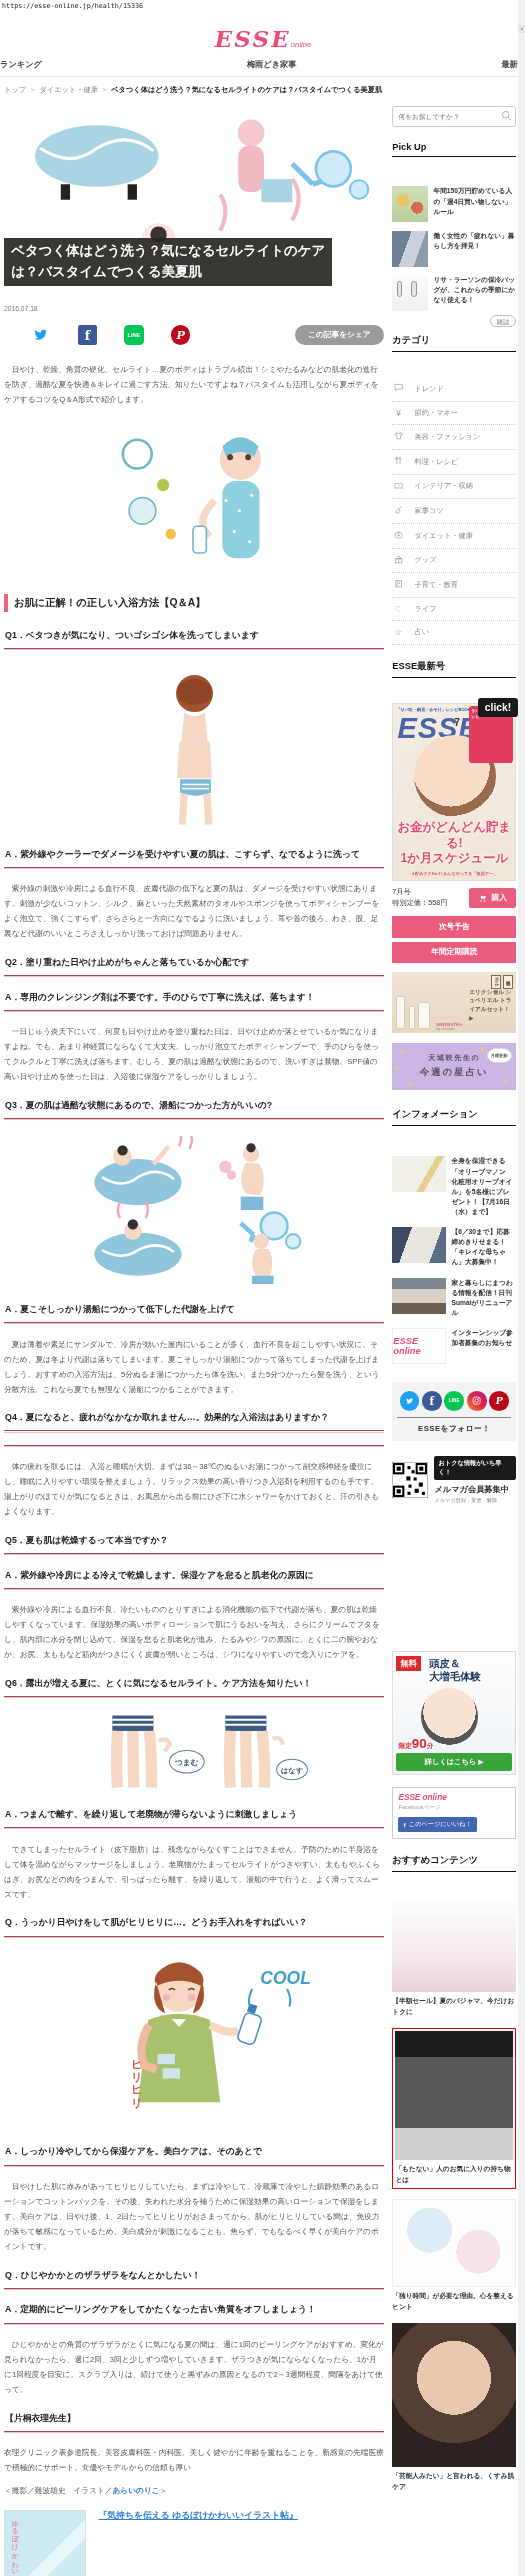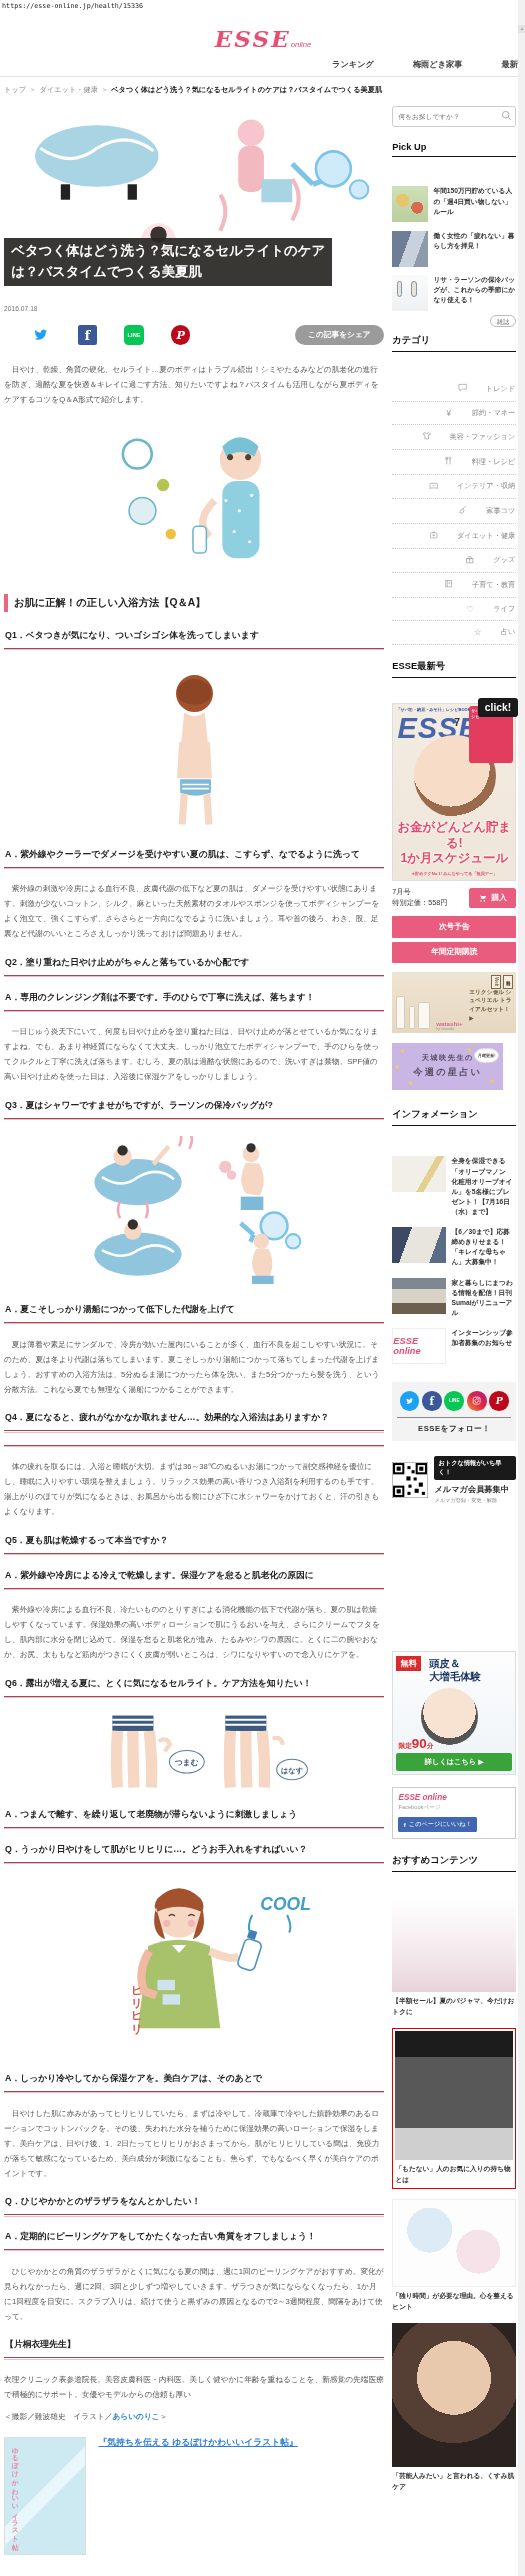--- a/index.html
+++ b/index.html
@@ -8,21 +8,21 @@
          font-family:"Liberation Sans","DejaVu Sans",sans-serif; color:#333; }
   .scroll-strip { position:absolute; top:0; right:0; width:8.2px; height:100%; background:#f1f1f1; z-index:50; }
   .scroll-up { position:absolute; top:25px; left:0.5px; width:7.2px; height:8.2px; background:#e3e3e3; color:#9a9a9a; font-size:4.1px; text-align:center; line-height:8.2px; }
   .url-header { position:absolute; top:2.1px; left:2.1px; font-size:6.7px; color:#222; font-family:"DejaVu Sans Mono",monospace; }
 
   
   .site-header { padding-top:13.4px; border-bottom:0.5px solid #e5e5e5; background:#fff; }
   .logo { text-align:center; }
   .logo-main { font-size:23px; font-weight:bold; color:#ea4d72; letter-spacing:2.1px; font-style:italic; font-family:"DejaVu Serif",serif; }
   .logo-sub { font-size:7.7px; color:#ea4d72; font-style:italic; }
-  .main-nav { display:flex; justify-content:flex-end; gap:39px; padding:7.2px 0 6.2px; }
+  .main-nav { display:flex; justify-content:space-between; gap:39px; padding:7.2px 0 6.2px; }
   .main-nav a { font-size:8.2px; color:#444; text-decoration:none; font-weight:bold; }
 
   
   .breadcrumb { padding:7.2px 4.1px 6.2px; font-size:7.2px; color:#888; line-height:1.6; background:#fff; }
   .breadcrumb a { color:#888; text-decoration:none; }
   .crumb-sep { margin:0 3.1px; color:#aaa; }
   .crumb-current { font-weight:bold; color:#222; }
 
   .layout { display:flex; padding:0 9.3px 0 4.1px; gap:8.2px; }
   .main-col { width:380px; }
@@ -64,21 +64,21 @@
   
   .search-box { position:relative; margin:4.1px 0 15.5px; }
   .search-box input { width:100%; height:20.6px; border:0.5px solid #ccc; border-radius:2.6px; padding:0 17.5px 0 5.2px; font-size:6.7px; color:#555; }
   .search-ic { position:absolute; right:4.1px; top:4.1px; }
   .side-heading { font-size:9.3px; font-weight:bold; color:#111; padding-bottom:4.1px; border-bottom:1.5px solid #111; margin-bottom:25px; }
   .pickup-item { display:flex; gap:5.2px; padding:4.1px 0; cursor:pointer; }
   .pickup-item .ph { width:36px; height:36px; flex:none; }
   .pickup-txt { font-size:6.7px; line-height:1.55; color:#333; font-weight:bold; }
   .pickup-tag-row { text-align:right; padding:2.1px 0 7.2px; }
   .cat-list { margin-bottom:15.5px; }
-  .cat-item { display:flex; align-items:center; gap:18px; padding:6.2px 1px; border-bottom:0.5px dotted #ccc; font-size:7.2px; color:#888; cursor:pointer;justify-content:flex-end; }
+  .cat-item { display:flex; align-items:center; gap:11px; padding:6.2px 1px; border-bottom:0.5px dotted #ccc; font-size:7.2px; color:#888; cursor:pointer; }
   .cat-ic { width:10.3px; text-align:center; color:#999; font-size:8.2px; flex:none; }
   .cat-ic svg { stroke:#999; fill:none; stroke-width:1.4; }
   .writer-block { margin-bottom:15.5px; }
 
   .mag-wrap { position:relative; margin-bottom:6.2px; }
   .click-bub { position:absolute; top:-5.2px; right:-2.1px; background:#1a1a1a; color:#fff; font-weight:bold; font-size:10.3px; padding:4.1px 7.2px; border-radius:3.1px; z-index:3; }
   .mag-cover { width:124px; height:178px; background:linear-gradient(#f3ece2,#efe6da); border:0.5px solid #ddd; position:relative; overflow:hidden; }
   .mag-topline { position:absolute; top:3.1px; left:3.1px; right:3.1px; font-size:4.1px; color:#2b4ea2; font-weight:bold; }
   .mag-logo { position:absolute; top:8.2px; left:4.1px; font-size:29px; font-weight:bold; color:#2b4ea2; opacity:.85; font-style:italic; letter-spacing:1px; }
   .mag-issue-no { position:absolute; top:12.4px; left:61px; font-size:10.3px; color:#333; font-weight:bold; }
@@ -92,21 +92,21 @@
   .pink-btn { display:block; width:100%; background:#ea5c7d; color:#fff; border:none; font-size:7.7px; font-weight:bold; text-align:center; padding:5.7px 0; margin-bottom:4.1px; border-radius:1px; cursor:pointer; }
 
   .ad-shiseido { width:124px; height:61px; background:linear-gradient(#efe4d2,#e6d7c1); margin:9.3px 0; position:relative; cursor:pointer; overflow:hidden; }
   .bottle { position:absolute; background:#fbf8f3; border:0.5px solid #d8cbb5; }
   .ad-sh-tags { position:absolute; top:3.1px; right:3.1px; display:flex; gap:2.1px; }
   .ad-sh-tags span { border:0.5px solid #7a6a4f; color:#5d4f37; font-size:4.6px; padding:1px 1.5px; background:#f5eede; writing-mode:vertical-rl; }
   .ad-sh-txt { position:absolute; top:15.5px; right:3.1px; font-size:5.7px; color:#6b5636; font-weight:bold; width:44px; line-height:1.5; }
   .ad-sh-brand { position:absolute; bottom:2.1px; left:44px; font-size:6.2px; color:#d66a8e; font-weight:bold; }
   .ad-sh-brand small { display:block; font-size:3.6px; color:#999; font-weight:normal; }
 
-  .horoscope { width:111px; height:47px; background:#c9b6e4; position:relative; margin-bottom:18.5px; cursor:pointer; }
+  .horoscope { width:124px; height:47px; background:#c9b6e4; position:relative; margin-bottom:18.5px; cursor:pointer; }
   .horo-t { position:absolute; top:10.3px; left:0; right:0; text-align:center; color:#5a5164; font-weight:bold; font-size:7.2px; letter-spacing:1.5px; }
   .horo-t2 { top:23px; font-size:9.3px; letter-spacing:2.1px; }
   .horo-badge { position:absolute; top:5.2px; right:4.1px; background:#fff; border-radius:50%/60%; font-size:4.1px; color:#555; padding:4.1px 2.6px; font-weight:bold; border:0.5px solid #ddd; }
   .star { position:absolute; color:#f2d53c; font-size:6.2px; }
 
   .info-item { display:flex; gap:5.2px; padding:5.2px 0; cursor:pointer; }
   .info-item .ph { width:54px; height:36px; flex:none; }
   .info-txt { font-size:6.7px; line-height:1.5; color:#333; font-weight:bold; }
 
   .follow-box { background:#f3f3f3; padding:9.3px 5.2px 7.2px; margin:12.4px 0 11.3px; }
@@ -262,21 +262,21 @@
   <div class="qa-h">A．紫外線やクーラーでダメージを受けやすい夏の肌は、こすらず、なでるように洗って</div>
       <div class="qa-rule"></div>
   <p class="para">　紫外線の刺激や冷房による血行不良、皮膚代謝の低下など夏の肌は、ダメージを受けやすい状態にあります。刺激が少ないコットン、シルク、麻といった天然素材のタオルやスポンジを使ってボディシャンプーをよく泡立て、強くこすらず、さらさらと一方向になでるように洗いましょう。耳や首の後ろ、わき、股、足裏など代謝のいいところさえしっかり洗っておけば問題ありません。</p>
 
   <div class="qa-h">Q2．塗り重ねた日やけ止めがちゃんと落ちているか心配です</div>
       <div class="qa-rule"></div>
   <div class="qa-h">A．専用のクレンジング剤は不要です。手のひらで丁寧に洗えば、落ちます！</div>
       <div class="qa-rule"></div>
   <p class="para">　一日じゅう炎天下にいて、何度も日やけ止めを塗り重ねた日は、日やけ止めが落とせているか気になりますよね。でも、あまり神経質にならなくて大丈夫。しっかり泡立てたボディシャンプーで、手のひらを使ってクルクルと丁寧に洗えば落ちます。むしろ、夏の肌は過酷な状態にあるので、洗いすぎは禁物。SPF値の高い日やけ止めを使った日は、入浴後に保湿ケアをしっかりしましょう。</p>
 
-  <div class="qa-h">Q3．夏はシャワーですませがちですが、ラーソンの保冷バッグが?</div>
+  <div class="qa-h">Q3．夏の肌は過酷な状態にあるので、湯船につかった方がいいの?</div>
       <div class="qa-rule"></div>
   <div class="illus" style="height:155px;">
     <svg width="247" height="149" viewBox="0 0 480 290">
       <ellipse cx="130" cy="90" rx="85" ry="45" fill="#8fc6dd"></ellipse>
       <path d="M60 80 q40 25 70 0 q40 -22 70 4" stroke="#fff" stroke-width="5" fill="none"></path>
       <circle cx="100" cy="40" r="18" fill="#f6d7c4"></circle>
           <circle cx="100" cy="28" r="10" fill="#33302d"></circle>
       <path d="M160 55 l30 -35" stroke="#f6d7c4" stroke-width="9"></path>
       <path d="M210 20 q8 -16 0 -30 M230 25 q10 -18 0 -34" stroke="#f0a8b4" stroke-width="5" fill="none"></path>
       <circle cx="350" cy="35" r="16" fill="#f6d7c4"></circle>
@@ -326,20 +326,21 @@
       <rect x="280" y="5" width="80" height="30" fill="#3d5a80"></rect>
           <path d="M280 13 h80 M280 23 h80" stroke="#fff" stroke-width="4"></path>
       <path d="M290 35 q-4 60 0 110 M320 35 q0 60 2 110 M352 35 q6 60 4 110" stroke="#f6d7c4" stroke-width="22"></path>
       <path d="M372 50 q18 -6 20 12" stroke="#f6d7c4" stroke-width="8" fill="none"></path>
       <ellipse cx="410" cy="110" rx="30" ry="20" fill="#fff" stroke="#5a7ea0" stroke-width="2"></ellipse>
       <text x="410" y="116" font-size="14" fill="#3d5a80" text-anchor="middle" font-weight="bold">はなす</text>
     </svg>
   </div>
   <div class="qa-h">A．つまんで離す、を繰り返して老廃物が滞らないように刺激しましょう</div>
       <div class="qa-rule"></div>
+  <p class="para">　できてしまったセルライト（皮下脂肪）は、残念ながらなくすことはできません。予防のために半身浴をして体を温めながらマッサージをしましょう。老廃物がたまってセルライトがつきやすい、太ももやふくらはぎ、お尻などの肉をつまんで、引っぱったら離す、を繰り返して。湯船の中で行うと、よく滑ってスムーズです。</p>
 
 
   <div class="qa-h">Q．うっかり日やけをして肌がヒリヒリに…。どうお手入れをすればいい？</div>
       <div class="qa-rule"></div>
   <div class="illus" style="height:180px;">
     <svg width="247" height="175" viewBox="0 0 480 340">
       <circle cx="210" cy="70" r="44" fill="#f6d7c4"></circle>
       <path d="M165 55 q-12 50 18 62 M255 55 q12 50 -18 62 M168 38 q42 -40 84 0 q10 14 2 26 q-44 -20 -88 0 q-8 -12 2 -26" fill="#a3522e"></path>
       <path d="M190 72 q6 -6 12 0 M228 72 q6 -6 12 0" stroke="#54402f" stroke-width="3" fill="none"></path>
       <circle cx="186" cy="86" r="7" fill="#f2a8b0" opacity=".7"></circle>

